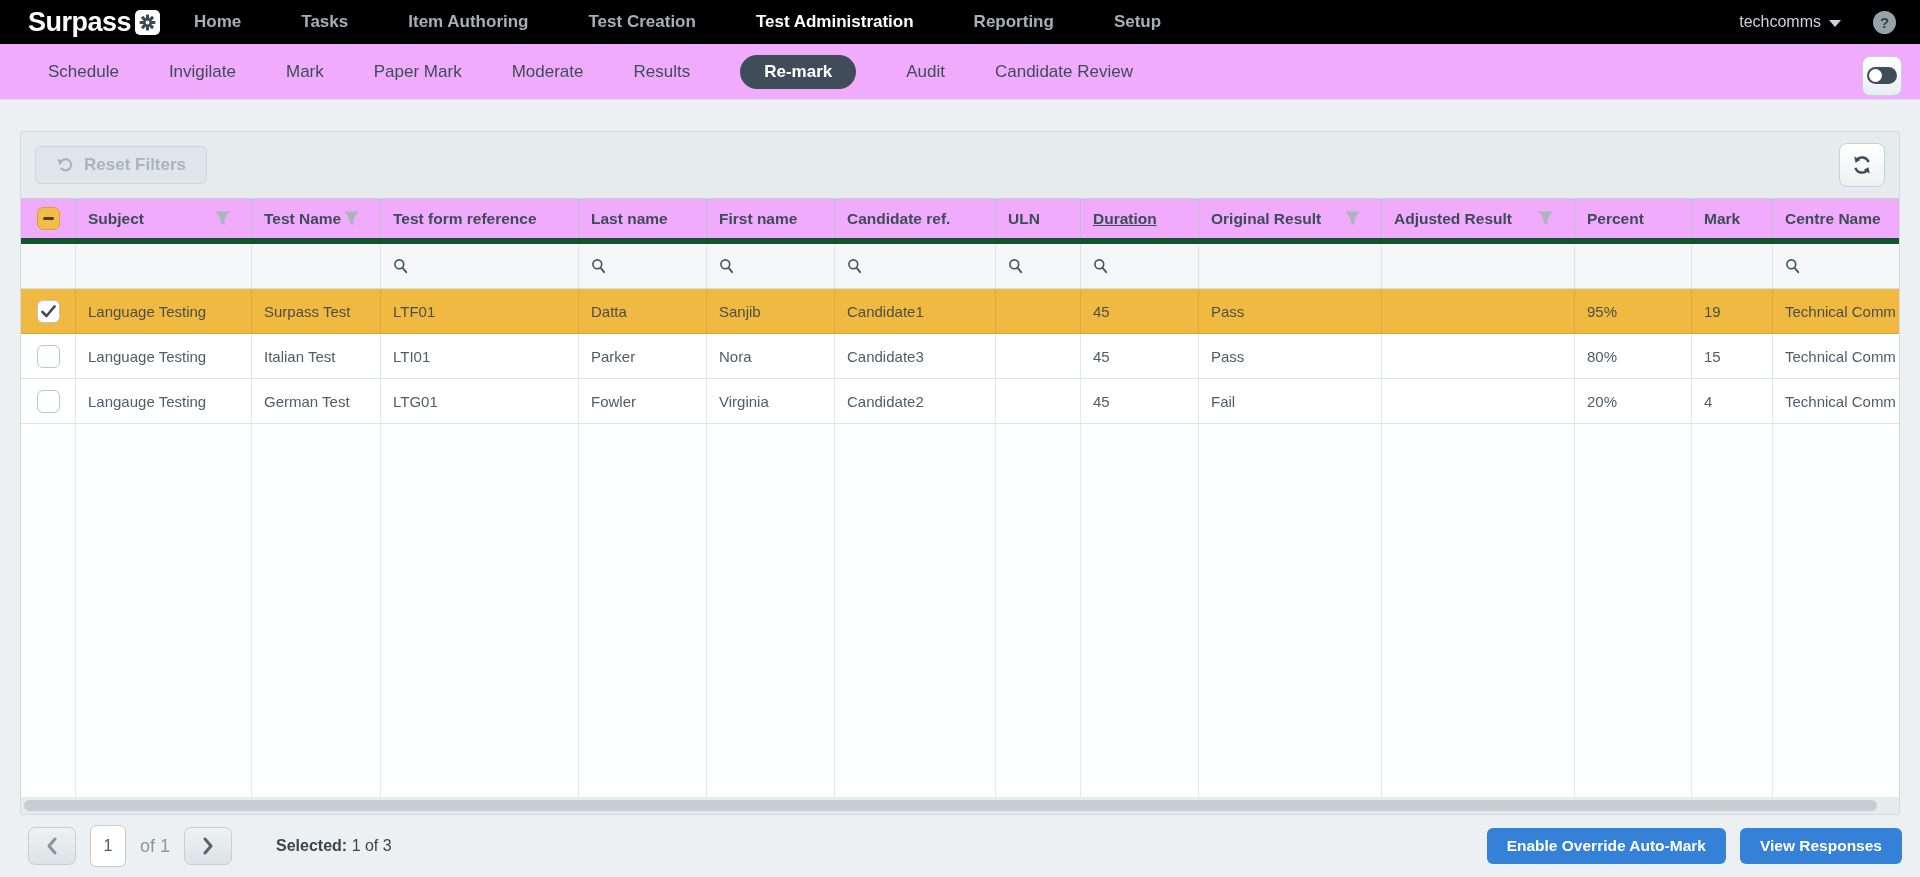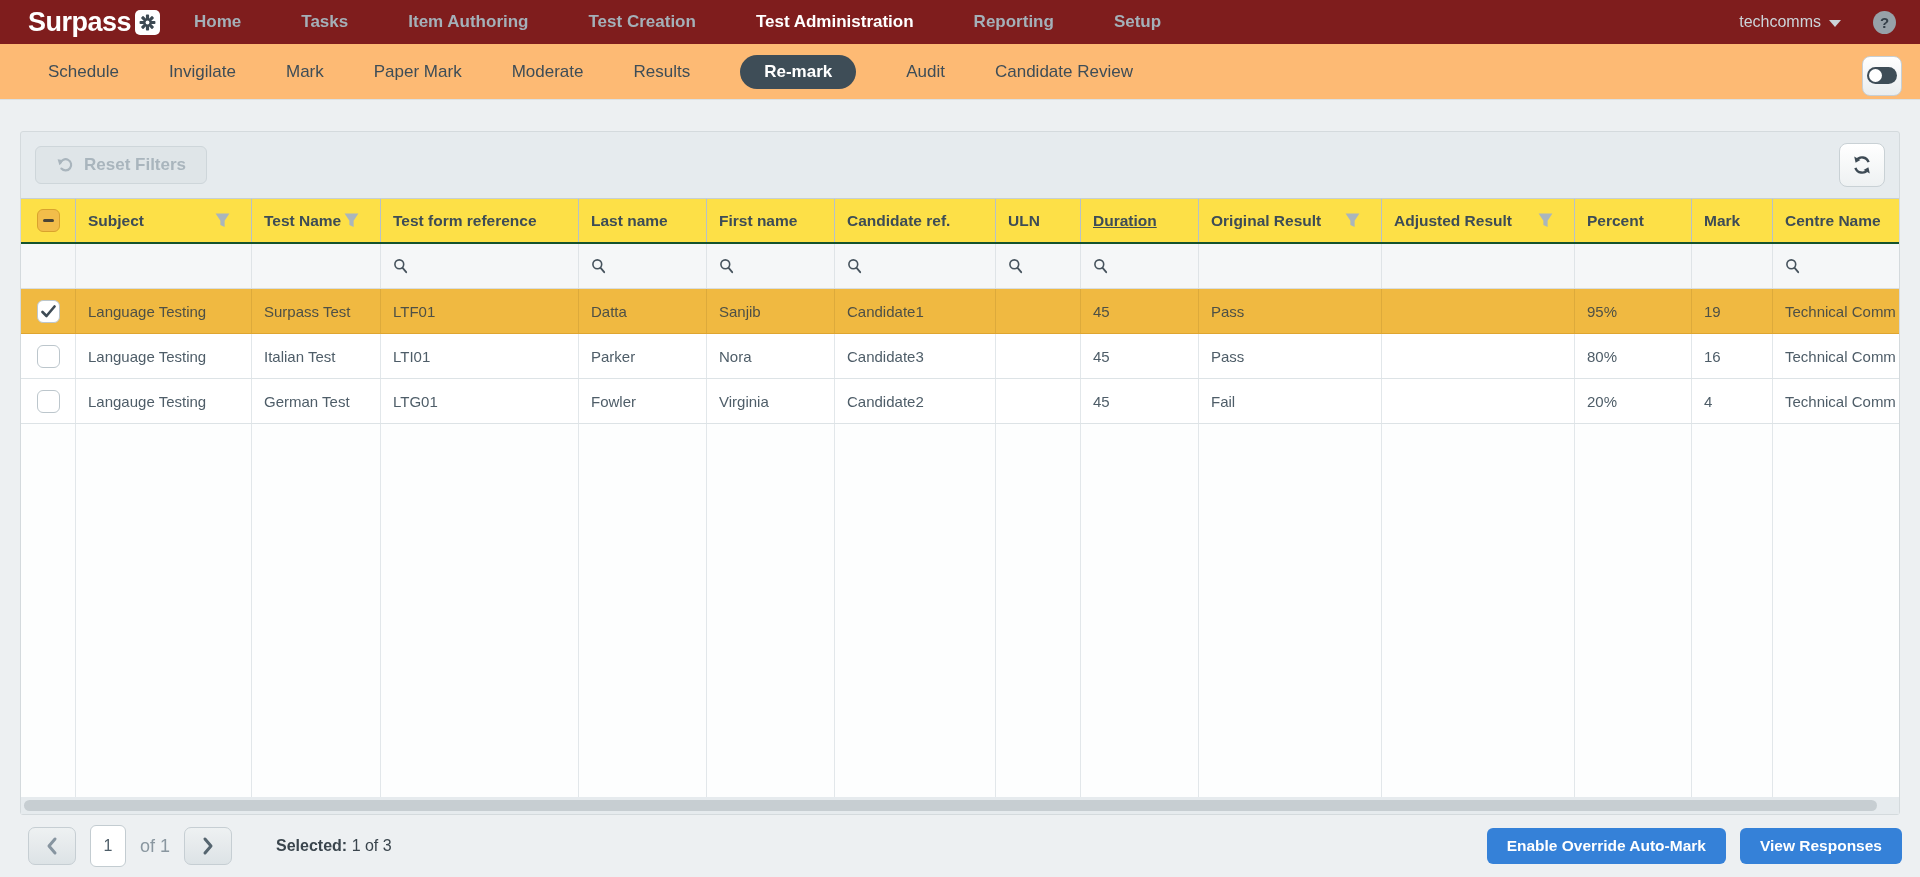--- a/index.html
+++ b/index.html
@@ -6,41 +6,41 @@
   html,body { width: 1920px; height: 877px; overflow: hidden; }
   body {
     font-family: "Liberation Sans", "DejaVu Sans", sans-serif;
     background: #edf0f2;
     position: relative;
     color: #3e4d57;
   }
 
   
   .topbar {
-    height: 44px; background: #7f1d1d; display: flex; align-items: center;
+    height: 44px; background: #000000; display: flex; align-items: center;
     padding: 0 24px 0 28px; position: relative; z-index: 3;
   }
   .logo { display: flex; align-items: center; margin-right: 34px; }
   .logo-text { color: #ffffff; font-size: 27px; font-weight: bold; letter-spacing: -0.5px; }
   .logo-mark { width: 25px; height: 25px; background: #ffffff; border-radius: 5px;
     margin-left: 4px; display: flex; align-items: center; justify-content: center; }
   .top-nav { display: flex; align-items: center; gap: 60px; }
   .top-nav-item { color: #a4b0b8; font-size: 17px; font-weight: bold; cursor: pointer; white-space: nowrap; }
   .top-nav-item.active { color: #ffffff; }
   .top-right { margin-left: auto; display: flex; align-items: center; gap: 32px; }
   .user-menu { display: flex; align-items: center; gap: 8px; color: #ccd4d9; font-size: 16px; cursor: pointer; }
   .caret-down { width: 0; height: 0; border-left: 6px solid transparent;
     border-right: 6px solid transparent; border-top: 7px solid #ccd4d9; margin-top: 2px; }
   .help-btn { width: 23px; height: 23px; border-radius: 50%; background: #97a1a8;
     color: #343f48; font-size: 15px; font-weight: bold; display: flex; align-items: center;
     justify-content: center; cursor: pointer; }
 
   
   .subnav {
-    height: 56px; background: #fdba74; display: flex; align-items: center;
+    height: 56px; background: #f0abfc; display: flex; align-items: center;
     padding: 0 18px 0 48px; position: relative; border-bottom: 1px solid #dbe1e4; z-index: 2;
   }
   .subnav-caret { position: absolute; top: -10px; width: 0; height: 0;
     border-left: 10px solid transparent; border-right: 10px solid transparent;
     border-bottom: 10px solid #ffffff; }
   .tabs { display: flex; align-items: center; gap: 50px; }
   .tab { font-size: 17px; color: #3e4d57; cursor: pointer; white-space: nowrap; padding: 8px 0; }
   .tab.active { background: #3e4d57; color: #ffffff; border-radius: 17px; padding: 7px 24px; font-weight: bold; text-align: center; }
   .view-toggle-btn { margin-left: auto; width: 40px; height: 40px; border-radius: 8px;
     border: 1px solid #c7cfd4; background: linear-gradient(#ffffff, #e9edef);
@@ -63,21 +63,21 @@
   .refresh-btn { margin-left: auto; width: 46px; height: 44px; background: linear-gradient(#ffffff,#eef1f2);
     border: 1px solid #c9d1d5; border-radius: 8px; display: flex; align-items: center;
     justify-content: center; cursor: pointer; }
 
   
   .table { flex: 1; display: flex; flex-direction: column; overflow: hidden;
     background: #fdfefe; border-top: 1px solid #c6cfd4; }
   .t-row { display: grid; flex: 0 0 45px; height: 45px; }
   .t-cell { display: flex; align-items: center; padding: 0 12px; font-size: 15px;
     color: #4e5d68; border-right: 1px solid #e2e7ea; overflow: hidden; white-space: nowrap; }
-  .t-header { background: #fde047; border-bottom: 2px solid #14532d; }
+  .t-header { background: #f0abfc; border-bottom: 6px solid #14532d; }
   .t-header .t-cell { font-weight: bold; color: #3d4c56; border-right: 1px solid #b6c1c8; font-size: 15.5px; }
   .t-filter { background: #f5f7f8; border-bottom: 1px solid #d8dee1; }
   .t-filter .t-cell { border-right: 1px solid #dfe4e7; }
   .t-data { background: #ffffff; border-bottom: 1px solid #dde3e6; cursor: pointer; }
   .t-data.selected { background: #f0b941; border-bottom: 1px solid #dfa52f; }
   .t-data.selected .t-cell { border-right: 1px solid rgba(0,0,0,0.08); color: #4c4a3a; }
   .t-data.selected .t-cell { color: #4e5046; }
   .t-filler { flex: 1 1 auto; display: grid; background: #fdfefe; }
   .t-filler .f-cell { border-right: 1px solid #e2e7ea; }
   .cb-cell { justify-content: center; padding: 0; }
@@ -324,21 +324,21 @@
         <div class="t-cell">Italian Test</div>
         <div class="t-cell">LTI01</div>
         <div class="t-cell">Parker</div>
         <div class="t-cell">Nora</div>
         <div class="t-cell">Candidate3</div>
         <div class="t-cell"></div>
         <div class="t-cell">45</div>
         <div class="t-cell">Pass</div>
         <div class="t-cell"></div>
         <div class="t-cell">80%</div>
-        <div class="t-cell">16</div>
+        <div class="t-cell">15</div>
         <div class="t-cell">Technical Comm</div>
       </div>
       <div class="t-row t-data" style="grid-template-columns: 55px 176px 129px 198px 128px 128px 161px 85px 118px 183px 193px 117px 81px 170px;">
         <div class="t-cell cb-cell">
           <div class="checkbox"></div>
         </div>
         <div class="t-cell">Langauge Testing</div>
         <div class="t-cell">German Test</div>
         <div class="t-cell">LTG01</div>
         <div class="t-cell">Fowler</div>

